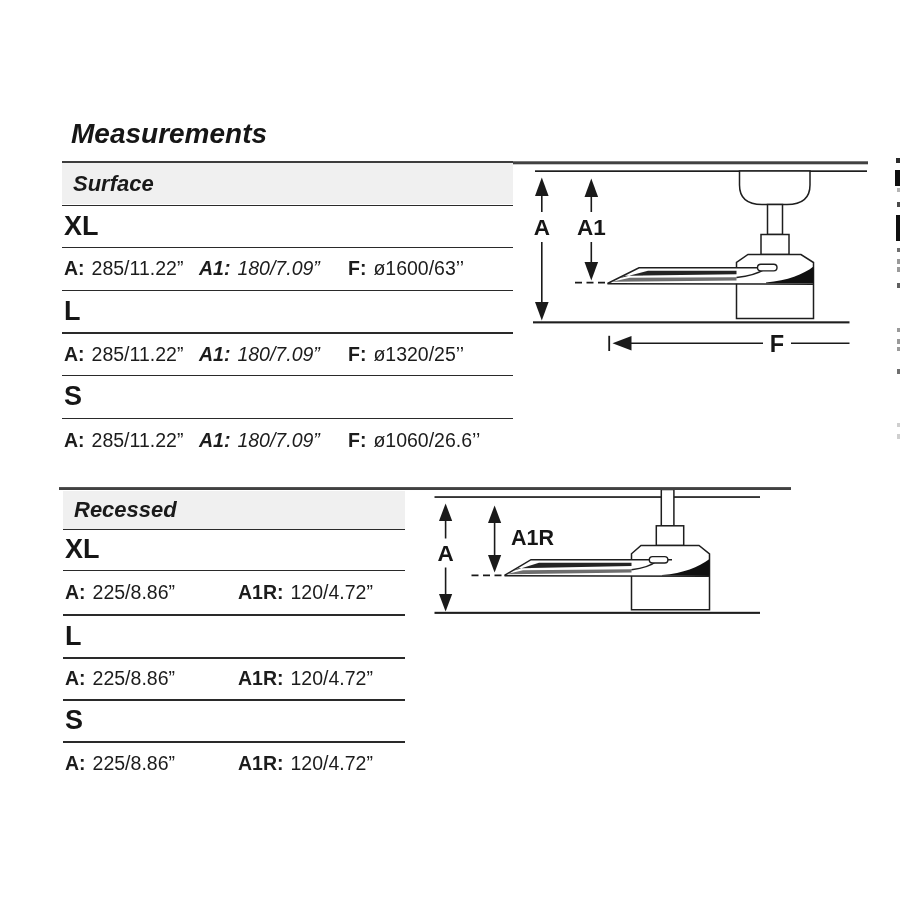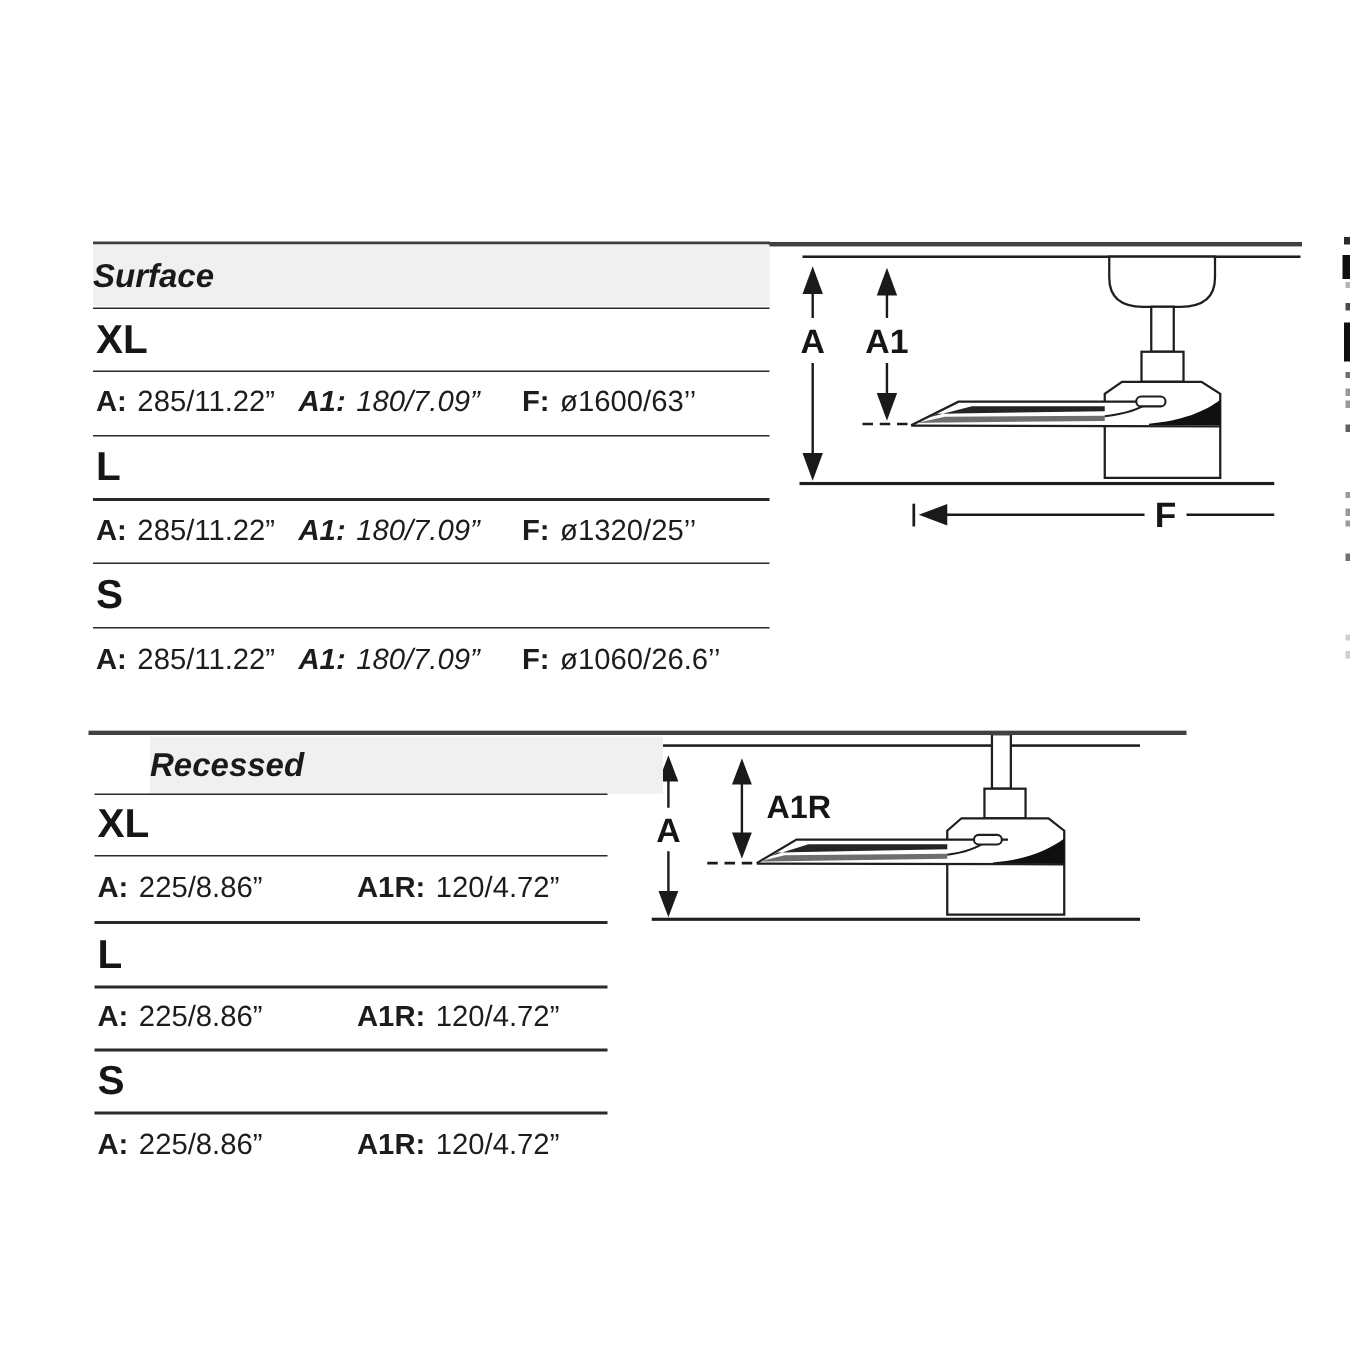--- a/index.html
+++ b/index.html
@@ -3,21 +3,21 @@
 <meta charset="utf-8">
 <style>
   html,body{margin:0;padding:0;background:#ffffff;}
   #page{position:relative;width:900px;height:900px;background:#ffffff;overflow:hidden;
         font-family:"Liberation Sans","DejaVu Sans",sans-serif;color:#1c1c1c;}
   .abs{position:absolute;}
   #title{left:71px;top:118px;font-size:28px;font-weight:700;font-style:italic;color:#161616;}
   .rule{position:absolute;background:#2a2a2a;}
   .rule.thick{background:#3d3d3d;}
   .band{position:absolute;background:#f0f0f0;display:flex;align-items:center;}
-  .band span{font-size:22px;font-weight:700;font-style:italic;color:#1a1a1a;}
+  .band span{font-size:22px;font-weight:700;font-style:italic;padding-left:11px;color:#1a1a1a;}
   .size-row{position:absolute;display:flex;align-items:center;font-size:27px;font-weight:700;
             padding-left:2px;color:#161616;}
   .data-row{position:absolute;display:flex;align-items:center;font-size:19.5px;color:#1c1c1c;}
   .pair{display:inline-flex;padding-left:2px;}
   .pair .k{font-weight:700;margin-right:7px;}
   .surface-cols .pair:nth-child(1){width:133px;}
   .surface-cols .pair:nth-child(2){width:147px;font-style:italic;}
   .recessed-cols .pair:nth-child(1){width:171px;}
   svg.art{position:absolute;left:0;top:0;}
   svg text{font-family:"Liberation Sans","DejaVu Sans",sans-serif;font-weight:700;fill:#161616;}
@@ -106,20 +106,21 @@
       <g>
         <line x1="494.6" y1="510" x2="494.6" y2="568" stroke="#1a1a1a" stroke-width="1.6"></line>
         <polygon fill="#1a1a1a" points="494.6,505.5 488,523 501.2,523"></polygon>
         <polygon fill="#1a1a1a" points="494.6,572.5 488,555 501.2,555"></polygon>
         <text x="511" y="545" font-size="21.5" text-anchor="start">A1R</text>
       </g>
       <line x1="471.5" y1="575.4" x2="504" y2="575.4" stroke="#1a1a1a" stroke-width="1.7" stroke-dasharray="7 4.5"></line>
     </g>
   </svg>
 
+  <div class="abs" id="title">Measurements</div>
 
   <div>
     <div class="rule thick" style="left:62px;top:160.8px;width:451px;height:2.4px;"></div>
     <div class="band" style="left:62px;top:163.2px;width:451px;height:41.3px;">
       <span>Surface</span>
     </div>
     <div class="rule" style="left:62px;top:204.5px;width:451px;height:1.7px;"></div>
 
     <div class="size-row" style="left:62px;top:206.2px;width:451px;height:40.3px;">XL</div>
     <div class="rule" style="left:62px;top:246.5px;width:451px;height:1.7px;"></div>
@@ -169,21 +170,21 @@
           <span class="v">180/7.09”</span>
         </span>
       <span class="pair">
           <span class="k">F:</span>
           <span class="v">ø1060/26.6’’</span>
         </span>
     </div>
   </div>
 
   <div>
-    <div class="band" style="left:63px;top:490.5px;width:342px;height:38px;margin-left:37px;">
+    <div class="band" style="left:63px;top:490.5px;width:342px;height:38px;">
       <span>Recessed</span>
     </div>
     <div class="rule" style="left:63px;top:528.5px;width:342px;height:1.7px;"></div>
 
     <div class="size-row" style="left:63px;top:530.2px;width:342px;height:39.3px;">XL</div>
     <div class="rule" style="left:63px;top:569.5px;width:342px;height:1.7px;"></div>
     <div class="data-row recessed-cols" style="left:63px;top:571.2px;width:342px;height:42.8px;">
       <span class="pair">
           <span class="k">A:</span>
           <span class="v">225/8.86”</span>

